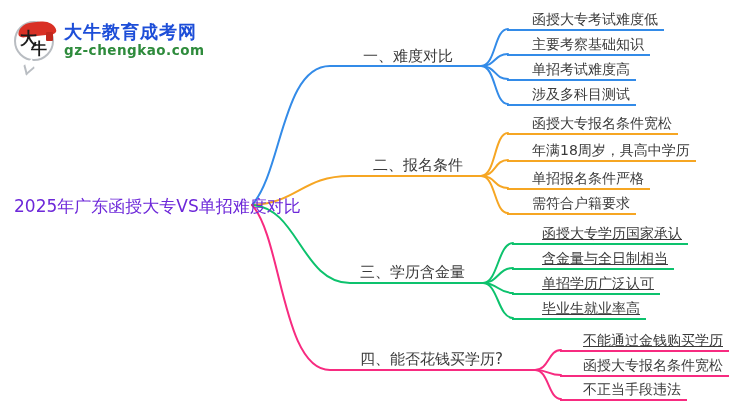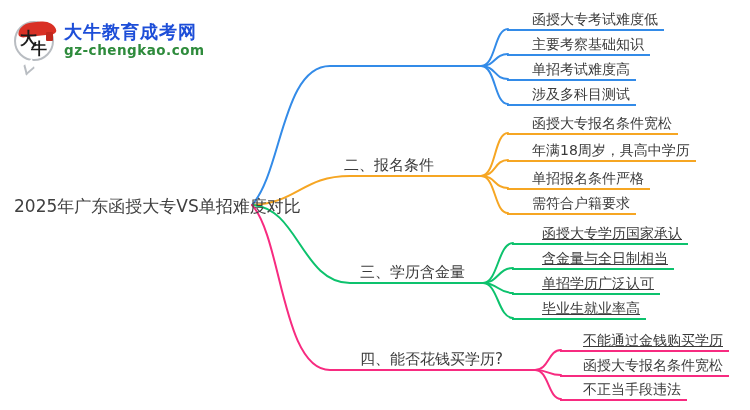--- a/index.html
+++ b/index.html
@@ -17,24 +17,24 @@
     border-radius:50% 50% 20% 20% / 100% 100% 30% 30%;transform:rotate(-6deg);}
   .logo-seal{position:absolute;left:30px;top:9px;width:7px;height:9px;background:#c0281e;border-radius:1px;}
   .logo-char-top{position:absolute;left:4px;top:7px;font-size:17px;font-weight:bold;color:#1c1c1c;line-height:17px;}
   .logo-char-bottom{position:absolute;left:15px;top:18px;font-size:16px;font-weight:bold;color:#1c1c1c;line-height:16px;}
   .logo-tail{position:absolute;left:8px;top:39px;width:8px;height:8px;background:#fff;
     border-right:2px solid #b9bdc2;border-bottom:2px solid #b9bdc2;transform:rotate(75deg) skewX(25deg);}
   .logo-title{position:absolute;left:50px;top:2px;font-size:18px;font-weight:bold;color:#1d4ed8;letter-spacing:1px;white-space:nowrap;}
   .logo-url{position:absolute;left:50px;top:24px;font-size:13.5px;font-weight:bold;color:#2e8b3c;letter-spacing:.5px;white-space:nowrap;}
 
   
-  .root-topic{position:absolute;left:14px;top:195px;font-size:17px;color:#404040;white-space:nowrap;}
+  .root-topic{position:absolute;left:14px;top:195px;font-size:17px;color:#6d28d9;white-space:nowrap;}
   .branch-label{position:absolute;font-size:15px;color:#3a3a3a;white-space:nowrap;line-height:19px;}
   .b1l{left:363px;top:47px;}
-  .b2l{left:344px;top:156px;}
+  .b2l{left:373px;top:156px;}
   .b3l{left:360px;top:263px;}
   .b4l{left:360px;top:350px;}
 
   .leaf{position:absolute;height:20px;line-height:20px;font-size:14px;color:#3a3a3a;
     white-space:nowrap;padding:0 6px 0 25px;}
   .leaf.blue  {border-bottom:2px solid #338be8;}
   .leaf.orange{border-bottom:2px solid #f6a623;}
   .leaf.green {border-bottom:2px solid #0dc26d;text-decoration:underline;}
   .leaf.pink  {border-bottom:2px solid #f72b80;}
 
@@ -92,20 +92,21 @@
       <span class="logo-char-bottom">牛</span>
       <div class="logo-seal"></div>
       <div class="logo-tail"></div>
     </div>
     <div class="logo-title">大牛教育成考网</div>
     <div class="logo-url">gz-chengkao.com</div>
   </div>
 
   <div class="root-topic">2025年广东函授大专VS单招难度对比</div>
 
+  <div class="branch-label b1l">一、难度对比</div>
   <div class="branch-label b2l">二、报名条件</div>
   <div class="branch-label b3l">三、学历含金量</div>
   <div class="branch-label b4l">四、能否花钱买学历?</div>
 
   <div class="leaf blue l1a">函授大专考试难度低</div>
   <div class="leaf blue l1b">主要考察基础知识</div>
   <div class="leaf blue l1c">单招考试难度高</div>
   <div class="leaf blue l1d">涉及多科目测试</div>
 
   <div class="leaf orange l2a">函授大专报名条件宽松</div>

